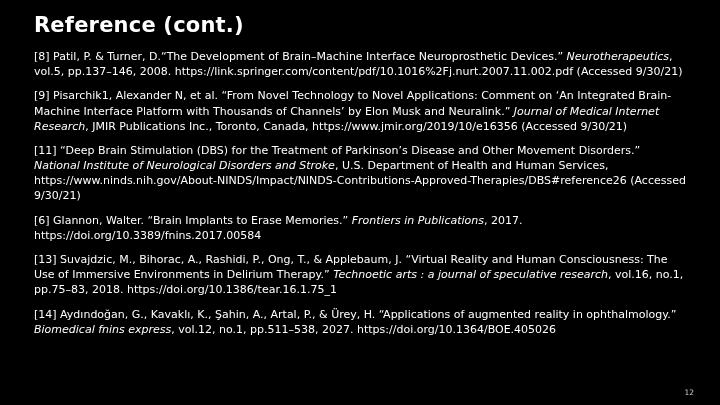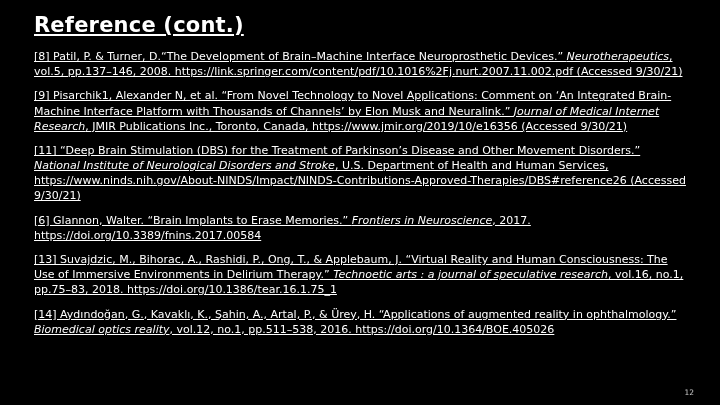--- a/index.html
+++ b/index.html
@@ -14,21 +14,20 @@
     font-family: "DejaVu Sans", sans-serif;
     color: #ffffff;
   }
   .slide {
     position: relative;
     width: 720px;
     height: 405px;
     background: #000000;
     box-sizing: border-box;
     padding: 14px 33px 0 34px;
-    text-decoration: underline;
   }
   .slide-title {
     font-size: 21px;
     font-weight: bold;
     letter-spacing: 0.2px;
     color: #ffffff;
     margin: 0 0 12px 0;
     line-height: 1.1;
   }
   .ref-list {
@@ -56,18 +55,18 @@
 </style>
 </head>
 <body>
 
 <div class="slide">
   <h1 class="slide-title">Reference (cont.)</h1>
   <div class="ref-list">
       <p class="ref-item"><span>[8] Patil, P. &amp; Turner, D.“The Development of Brain–Machine Interface Neuroprosthetic Devices.” </span><span class="it">Neurotherapeutics</span><span>, vol.5, pp.137–146, 2008. https://link.springer.com/content/pdf/10.1016%2Fj.nurt.2007.11.002.pdf (Accessed 9/30/21)</span></p>
       <p class="ref-item"><span>[9] Pisarchik1, Alexander N, et al. “From Novel Technology to Novel Applications: Comment on ‘An Integrated Brain-Machine Interface Platform with Thousands of Channels’ by Elon Musk and Neuralink.” </span><span class="it">Journal of Medical Internet Research</span><span>, JMIR Publications Inc., Toronto, Canada, https://www.jmir.org/2019/10/e16356 (Accessed 9/30/21)</span></p>
       <p class="ref-item"><span>[11] “Deep Brain Stimulation (DBS) for the Treatment of Parkinson’s Disease and Other Movement Disorders.” </span><span class="it">National Institute of Neurological Disorders and Stroke</span><span>, U.S. Department of Health and Human Services, https://www.ninds.nih.gov/About-NINDS/Impact/NINDS-Contributions-Approved-Therapies/DBS#reference26 (Accessed 9/30/21)</span></p>
-      <p class="ref-item"><span>[6] Glannon, Walter. “Brain Implants to Erase Memories.” </span><span class="it">Frontiers in Neuroscience</span><span>, 2017. https://doi.org/10.3389/fnins.2017.00584</span></p>
+      <p class="ref-item"><span>[6] Glannon, Walter. “Brain Implants to Erase Memories.” </span><span class="it">Frontiers in Publications</span><span>, 2017. https://doi.org/10.3389/fnins.2017.00584</span></p>
       <p class="ref-item"><span>[13] Suvajdzic, M., Bihorac, A., Rashidi, P., Ong, T., &amp; Applebaum, J. “Virtual Reality and Human Consciousness: The Use of Immersive Environments in Delirium Therapy.” </span><span class="it">Technoetic arts : a journal of speculative research</span><span>,  vol.16, no.1, pp.75–83, 2018. https://doi.org/10.1386/tear.16.1.75_1</span></p>
-      <p class="ref-item"><span>[14] Aydındoğan, G., Kavaklı, K., Şahin, A., Artal, P., &amp; Ürey, H. “Applications of augmented reality in ophthalmology.” </span><span class="it">Biomedical optics reality</span><span>, vol.12, no.1, pp.511–538, 2016. https://doi.org/10.1364/BOE.405026</span></p>
+      <p class="ref-item"><span>[14] Aydındoğan, G., Kavaklı, K., Şahin, A., Artal, P., &amp; Ürey, H. “Applications of augmented reality in ophthalmology.” </span><span class="it">Biomedical fnins express</span><span>, vol.12, no.1, pp.511–538, 2027. https://doi.org/10.1364/BOE.405026</span></p>
     </div>
   <div class="page-number">12</div>
 </div>
 
 </body></html>

